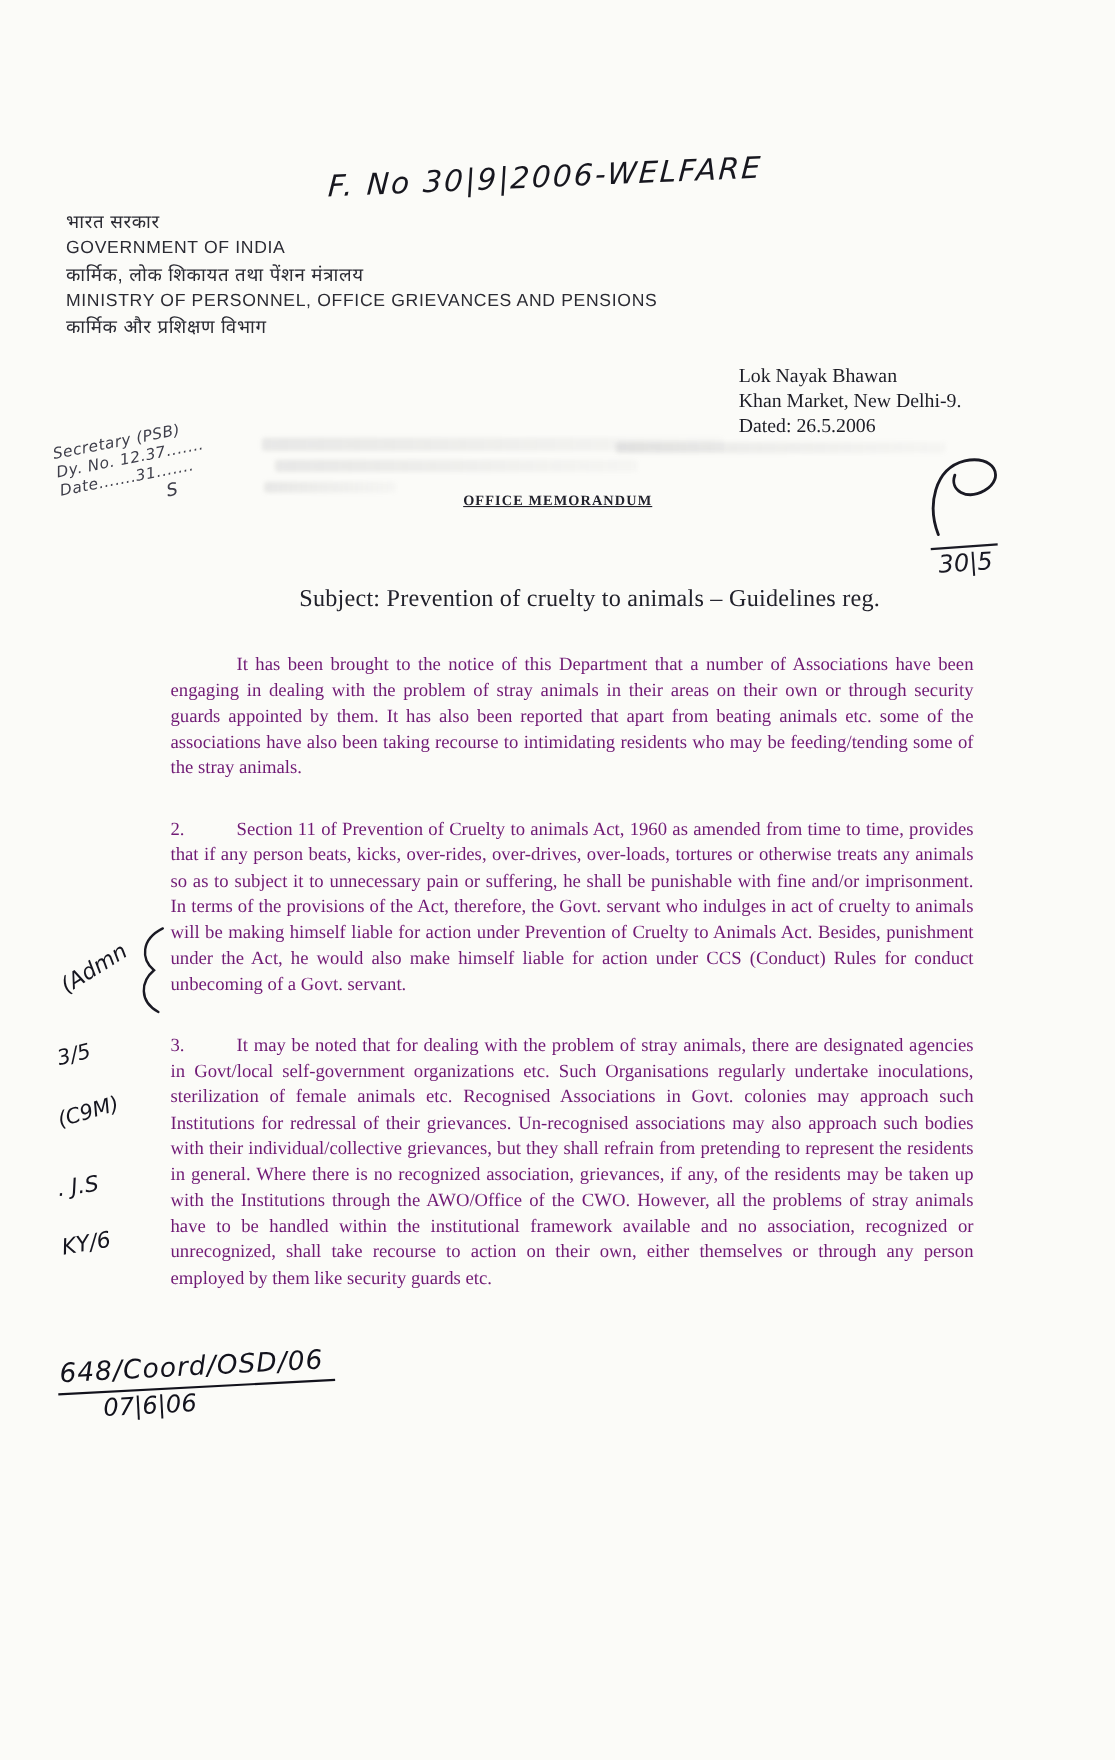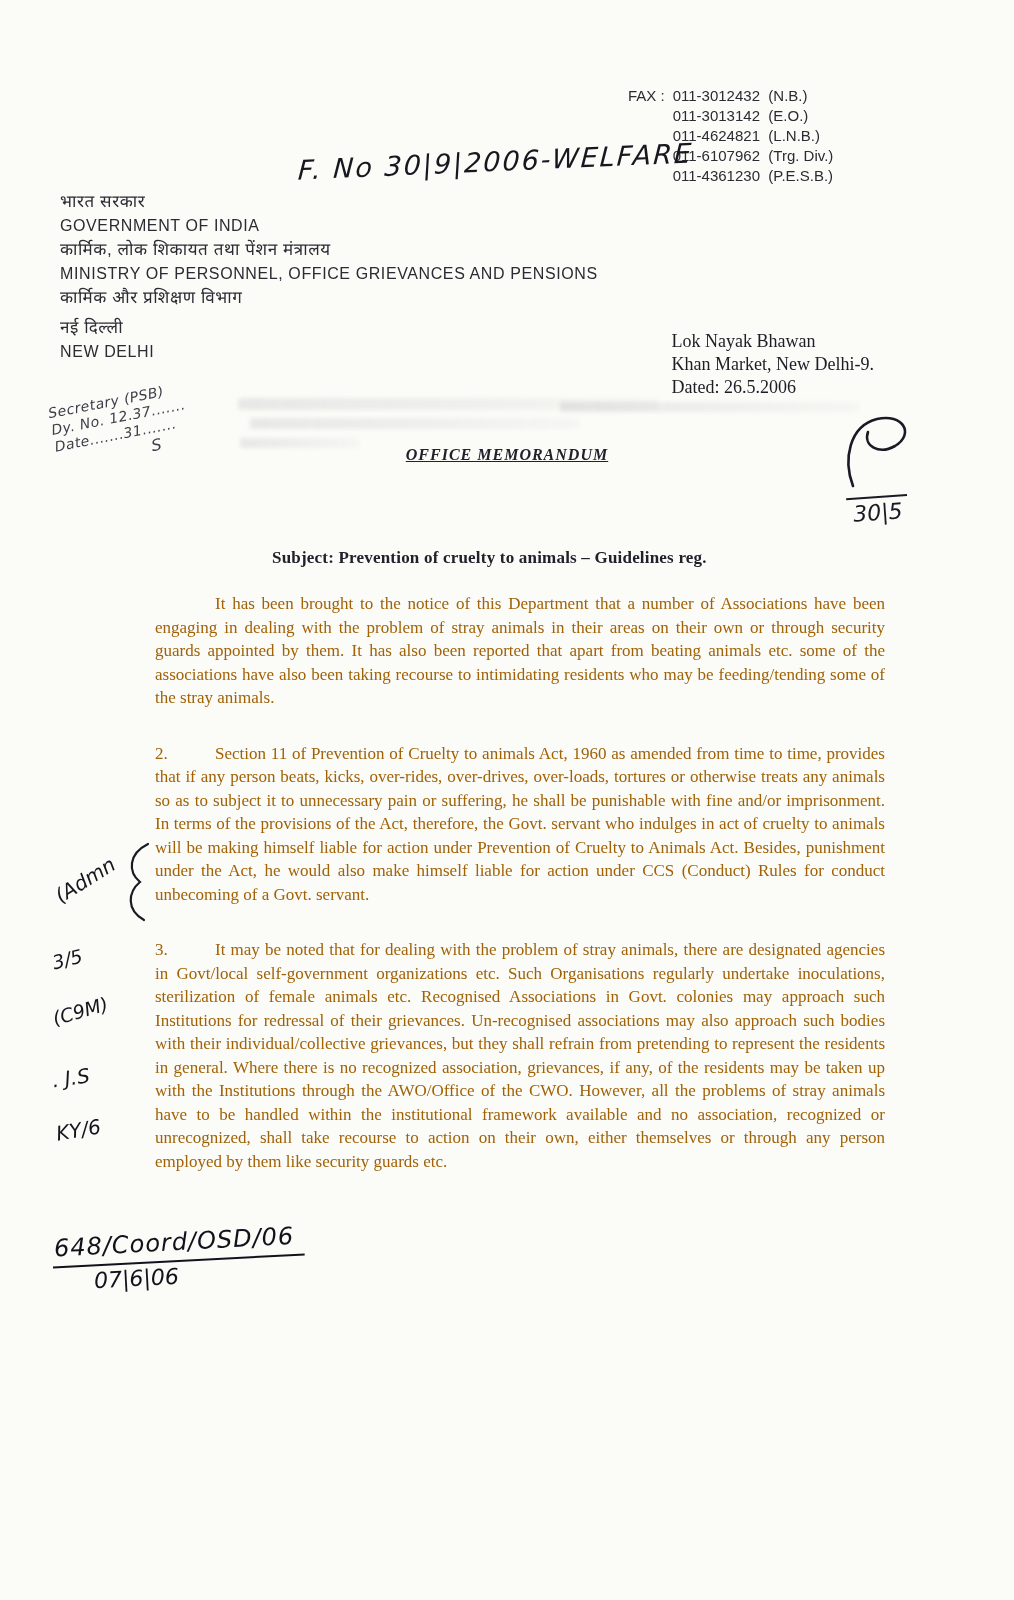--- a/index.html
+++ b/index.html
@@ -38,28 +38,28 @@
     position:absolute; top:392px; left:52px;
     transform:rotate(-11deg);
     font-size:14px; line-height:17px;
     color:#3e3e4a; letter-spacing:0.5px;
   }
   .stamp .s-low { margin-left:95px; font-size:16px; }
 
   .smudge { position:absolute; background:linear-gradient(90deg, rgba(120,120,128,.14), rgba(120,120,128,.04)); filter:blur(2px); border-radius:3px; }
 
   .memo-title-wrap { position:absolute; top:446px; left:0; width:1014px; text-align:center; }
-  .memo-title { font-weight:bold; font-size:16px; letter-spacing:1px; text-decoration:underline;font-style:italic; }
+  .memo-title { font-weight:bold; font-size:13px; letter-spacing:1px; text-decoration:underline; }
 
   .side-mark { position:absolute; top:412px; left:828px; width:100px; text-align:center; color:#1a1a24; }
   .side-mark .num { display:inline-block; margin-top:2px; font-size:22px; border-top:2px solid #1a1a24; padding:2px 6px 0 6px; transform:rotate(-4deg); }
 
-  .subject { position:absolute; top:531px; left:272px; font-weight:bold; font-size:17px; letter-spacing:0.2px;margin-top:17px; }
+  .subject { position:absolute; top:531px; left:272px; font-weight:normal; font-size:22px; letter-spacing:0.2px; }
 
-  .body-text { position:absolute; top:592px; left:155px; width:730px; font-size:17px; line-height:23.5px; text-align:justify; color:#a16207; }
+  .body-text { position:absolute; top:592px; left:155px; width:730px; font-size:17px; line-height:23.5px; text-align:justify; color:#701a75; }
   .para { margin-bottom:32px; }
   .para.first { text-indent:60px; }
   .pnum { display:inline-block; width:60px; text-indent:0; }
 
   .margin-note { position:absolute; font-size:18px; color:#15151f; white-space:nowrap; }
   .bracket-svg { position:absolute; }
 
   .footer-notes { position:absolute; top:1228px; left:52px; color:#12121c; }
   .footer-notes .l1 { font-size:24px; letter-spacing:1px; transform:rotate(-3deg); border-bottom:2px solid #12121c; padding:0 10px 4px 2px; display:inline-block; }
   .footer-notes .l2 { font-size:22px; margin-left:42px; margin-top:4px; transform:rotate(-3deg); display:inline-block; }
@@ -67,43 +67,29 @@
 </head>
 <body>
 
 <div class="sheet">
 
   <div class="smudge" style="top:398px; left:238px; width:420px; height:12px;"></div>
   <div class="smudge" style="top:418px; left:250px; width:330px; height:11px;"></div>
   <div class="smudge" style="top:438px; left:240px; width:120px; height:10px;"></div>
   <div class="smudge" style="top:402px; left:560px; width:300px; height:10px;"></div>
 
-  <div class="fax-block typed">
-    <div class="fax-label">FAX :</div>
-    <div class="fax-lines">
-      <div>011-3012432  (N.B.)</div>
-      <div>011-3013142  (E.O.)</div>
-      <div>011-4624821  (L.N.B.)</div>
-      <div>011-6107962  (Trg. Div.)</div>
-      <div>011-4361230  (P.E.S.B.)</div>
-    </div>
-  </div>
 
   <div class="file-number hand">F. No 30|9|2006-WELFARE</div>
 
   <div class="letterhead typed">
     <div class="hi">भारत सरकार</div>
     <div>GOVERNMENT OF INDIA</div>
     <div class="hi">कार्मिक, लोक शिकायत तथा पेंशन मंत्रालय</div>
     <div>MINISTRY OF PERSONNEL, OFFICE GRIEVANCES AND PENSIONS</div>
     <div class="hi">कार्मिक और प्रशिक्षण विभाग</div>
-    <div class="city-block">
-      <div class="hi">नई दिल्ली</div>
-      <div>NEW DELHI</div>
-    </div>
   </div>
 
   <div class="address-block">
     <div>Lok Nayak Bhawan</div>
     <div>Khan Market, New Delhi-9.</div>
     <div>Dated: 26.5.2006</div>
   </div>
 
   <div class="stamp hand">
     <div>Secretary (PSB)</div>

